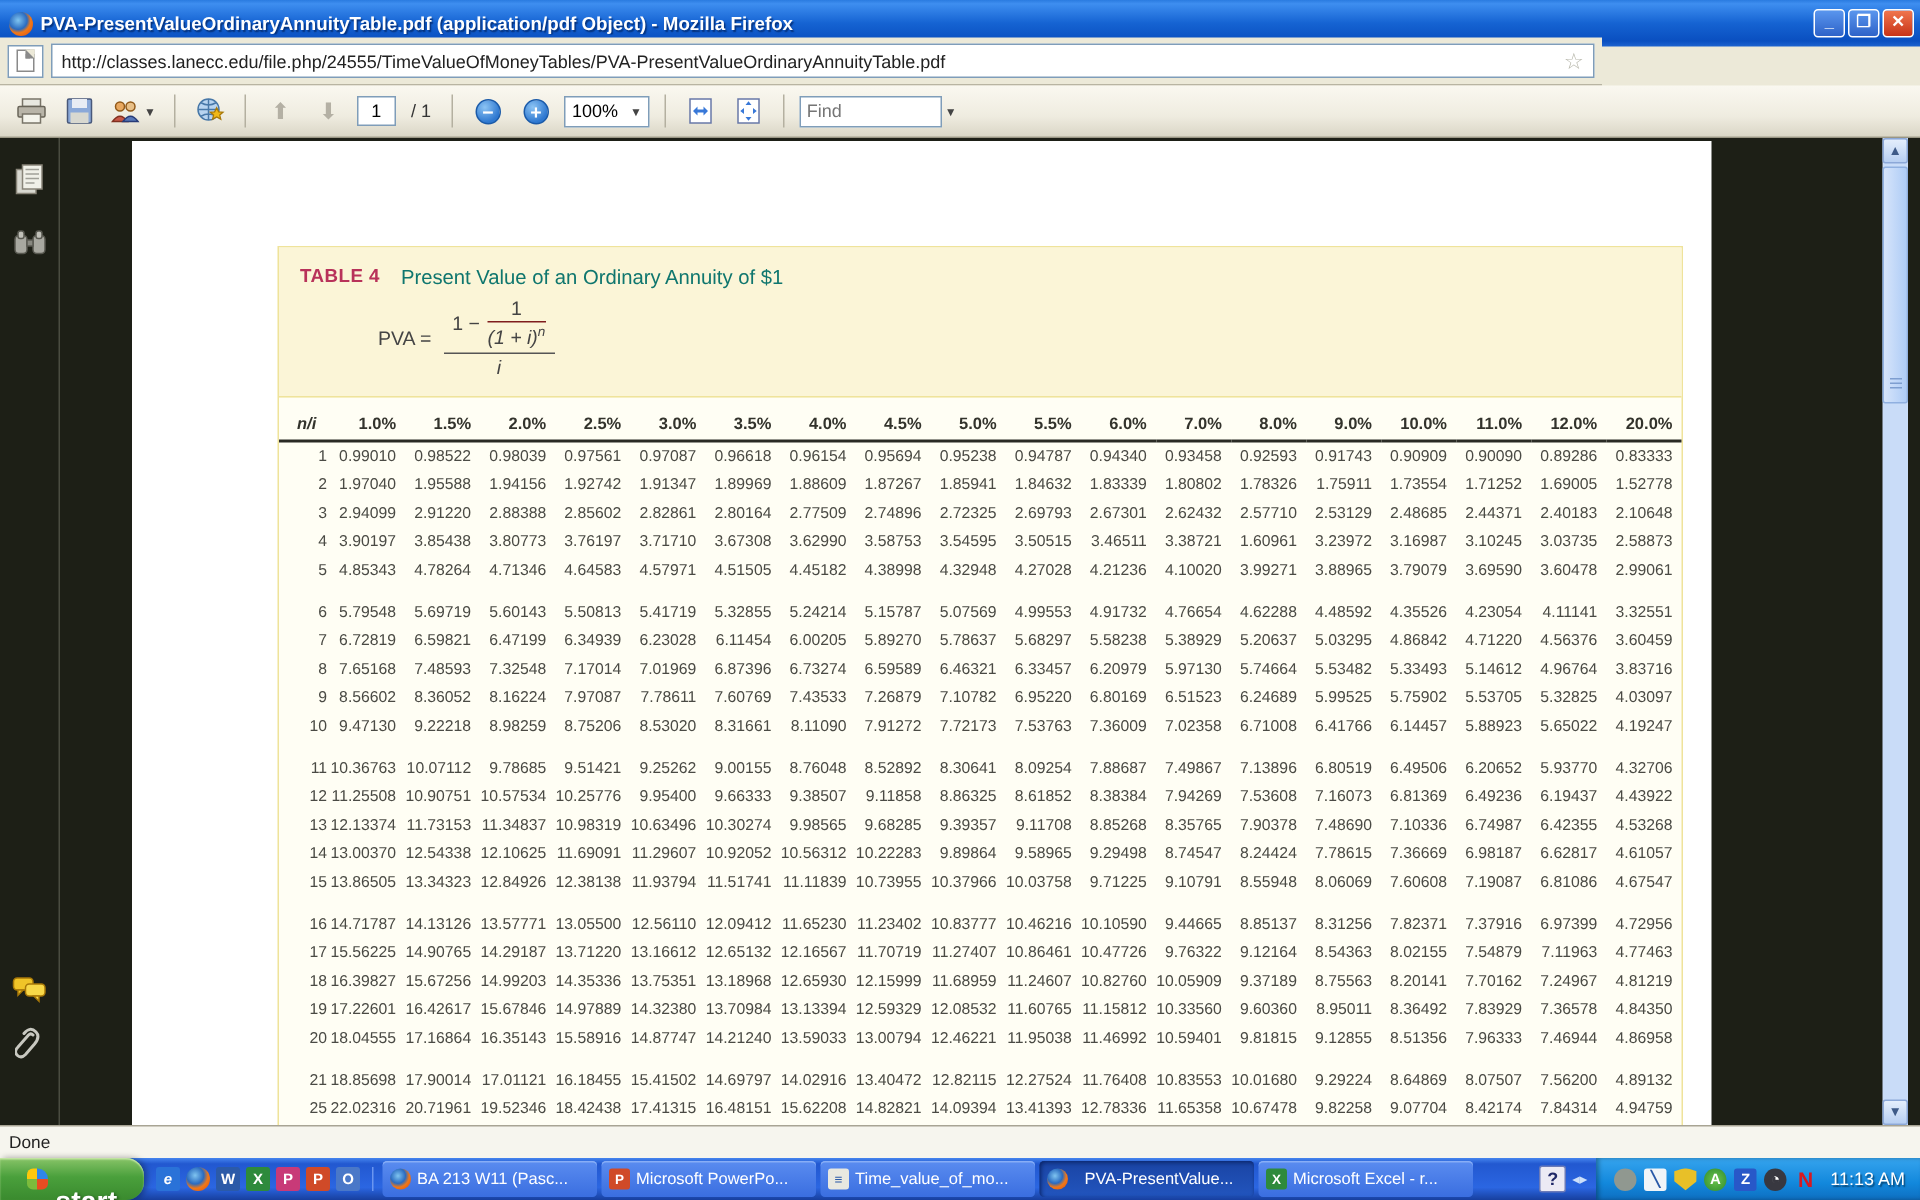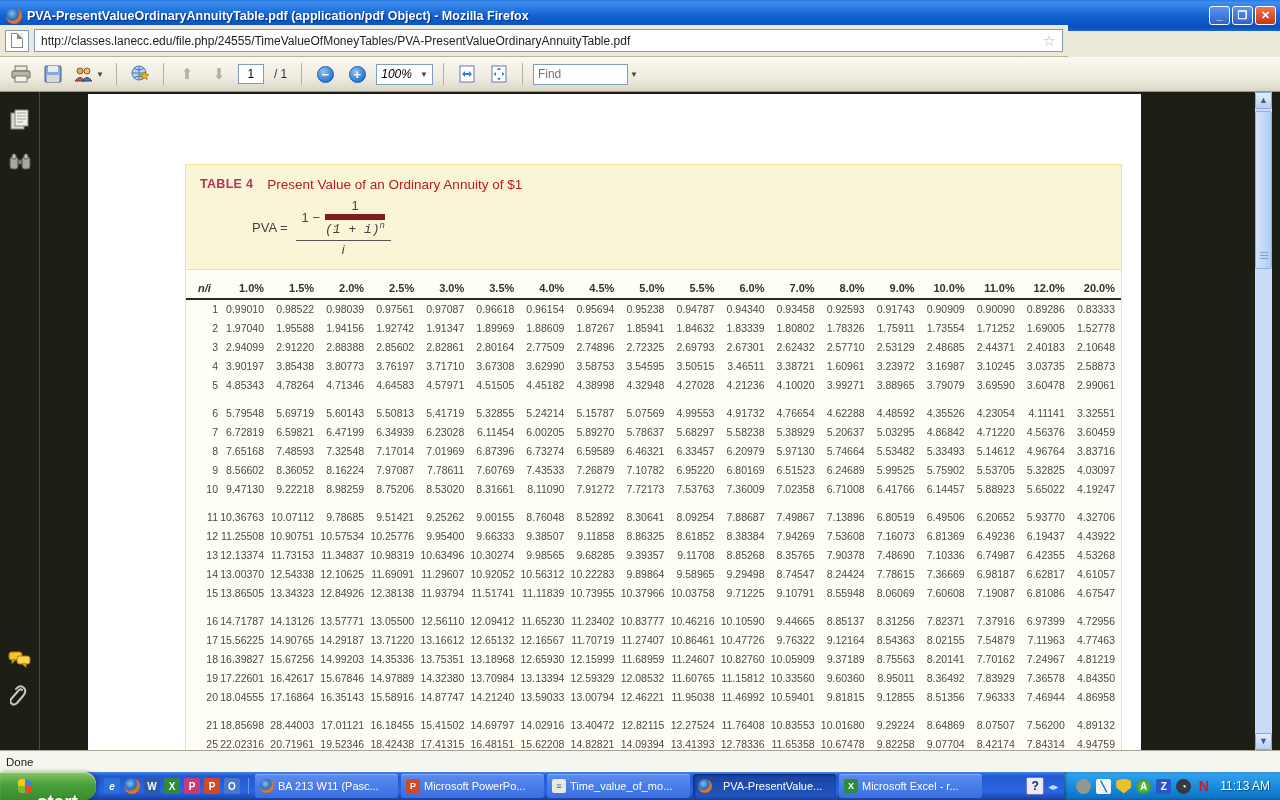--- a/index.html
+++ b/index.html
@@ -33,21 +33,21 @@
 
   
   .pdfbar { position:absolute; top:57px; left:0; width:1280px; height:35px;
     background:linear-gradient(180deg,#FAF8F0 0%,#EFECE0 60%,#DAD6C6 100%);
     border-bottom:1px solid #9A9684; display:flex; align-items:center; padding:0 8px; gap:6px; }
   .tbtn { height:26px; min-width:26px; display:flex; align-items:center; justify-content:center; border-radius:2px; padding:0 2px; }
   .tsep { width:1px; height:22px; background:#B4B0A0; margin:0 4px; }
   .caret { font-size:8px; color:#444; margin-left:2px; }
   .pageinput { width:26px; height:20px; border:1px solid #7F9DB9; background:#fff; font-size:12px; text-align:center; font-family:"Liberation Sans",sans-serif; }
   .pagetotal { font-size:12px; color:#333; margin:0 4px; }
-  .zoombox { height:21px; border:1px solid #7F9DB9; background:#fff; display:flex; align-items:center; font-size:12px; padding:0 4px; gap:6px;font-style:italic; }
+  .zoombox { height:21px; border:1px solid #7F9DB9; background:#fff; display:flex; align-items:center; font-size:12px; padding:0 4px; gap:6px; }
   .findwrap { display:flex; align-items:center; }
   .findinput { width:95px; height:21px; border:1px solid #7F9DB9; background:#fff; font-size:12px; padding:0 4px; color:#999; font-family:"Liberation Sans",sans-serif;}
   .roundbtn { width:17px; height:17px; border-radius:50%; color:#fff; font-weight:bold; font-size:13px; line-height:15px; text-align:center;
     background:radial-gradient(circle at 35% 30%,#8CC4F4,#2E78D0 70%); border:1px solid #1A5AA8; }
   .grayarrow { font-size:15px; color:#B4B0A4; }
 
   
   .docarea { position:absolute; top:92px; left:0; width:1280px; height:658px; background:#1D1F16; }
   .sidebar { position:absolute; left:0; top:0; width:40px; height:658px; border-right:1px solid #4A4C40; }
   .sb-icon { position:absolute; left:8px; width:24px; height:24px; display:flex; align-items:center; justify-content:center; }
@@ -59,28 +59,28 @@
     border:1px solid #8CA8D8; border-radius:2px; color:#3E5A88; font-size:9px; text-align:center; line-height:15px; }
   .vs-thumb { position:absolute; left:0; top:19px; width:17px; height:158px;
     background:linear-gradient(90deg,#D6E4FA,#AECCF6); border:1px solid #90B0E0; border-radius:2px; }
   .vs-grip { position:absolute; left:4px; top:140px; width:8px; height:1px; background:#7E9ED0; box-shadow:0 3px 0 #7E9ED0, 0 6px 0 #7E9ED0; }
 
   
   .tablewrap { position:absolute; left:97px; top:70px; width:937px; border:1px solid #EFE39B; background:#FFFEF4; padding-bottom:8px; }
   .theaderbox { background:#FBF5D7; border-bottom:1px solid #EFE39B; padding:12px 14px 10px 14px; }
   .theadrow { display:flex; align-items:flex-start; gap:14px; }
   .tlabel { color:#B8325A; font-weight:bold; font-size:12.5px; letter-spacing:.3px; }
-  .ttitle { color:#b91c1c; font-size:13.5px; }
+  .ttitle { color:#0f766e; font-size:13.5px; }
   .formula { display:flex; align-items:center; gap:8px; margin:6px 0 2px 52px; color:#444; font-size:13px; }
   .frac-outer { display:inline-flex; flex-direction:column; align-items:center; }
   .frac-num { display:inline-flex; align-items:center; gap:5px; padding:0 6px 3px 6px; }
   .frac-den { border-top:1.4px solid #555; align-self:stretch; text-align:center; padding-top:1px; font-style:italic; }
   .frac-inner { display:inline-flex; flex-direction:column; align-items:center; }
   .fi-num { padding:0 2px 1px 2px; }
-  .fi-den { border-top:6px solid #7f1d1d; padding-top:1px; font-style:italic;font-family:Liberation Mono, monospace; }
+  .fi-den { border-top:1px solid #7f1d1d; padding-top:1px; font-style:italic; }
   .fi-den sup { font-size:9px; font-style:italic; }
 
   table.pva { border-collapse:collapse; width:100%; margin-top:10px; table-layout:fixed; }
   table.pva th { font-size:11px; font-weight:bold; color:#33332C; text-align:right; padding:2px 6px 4px 0;
     border-bottom:2px solid #2A2A24; }
   table.pva th.ncol { text-align:left; padding-left:12px; width:34px; font-style:italic; }
   table.pva td { font-size:10.5px; color:#4A4A44; text-align:right; padding:2.5px 6px 2.5px 0; height:19px; white-space:nowrap; }
   table.pva td.ncol { text-align:right; padding-right:2px; }
   table.pva tr.spacer td { height:9px; padding:0; }
 
@@ -720,21 +720,21 @@
               <td>7.96333</td>
               <td>7.46944</td>
               <td>4.86958</td>
             </tr>
             <tr class="spacer">
               <td colspan="19"></td>
             </tr>
             <tr>
               <td class="ncol">21</td>
               <td>18.85698</td>
-              <td>28.44003</td>
+              <td>17.90014</td>
               <td>17.01121</td>
               <td>16.18455</td>
               <td>15.41502</td>
               <td>14.69797</td>
               <td>14.02916</td>
               <td>13.40472</td>
               <td>12.82115</td>
               <td>12.27524</td>
               <td>11.76408</td>
               <td>10.83553</td>

